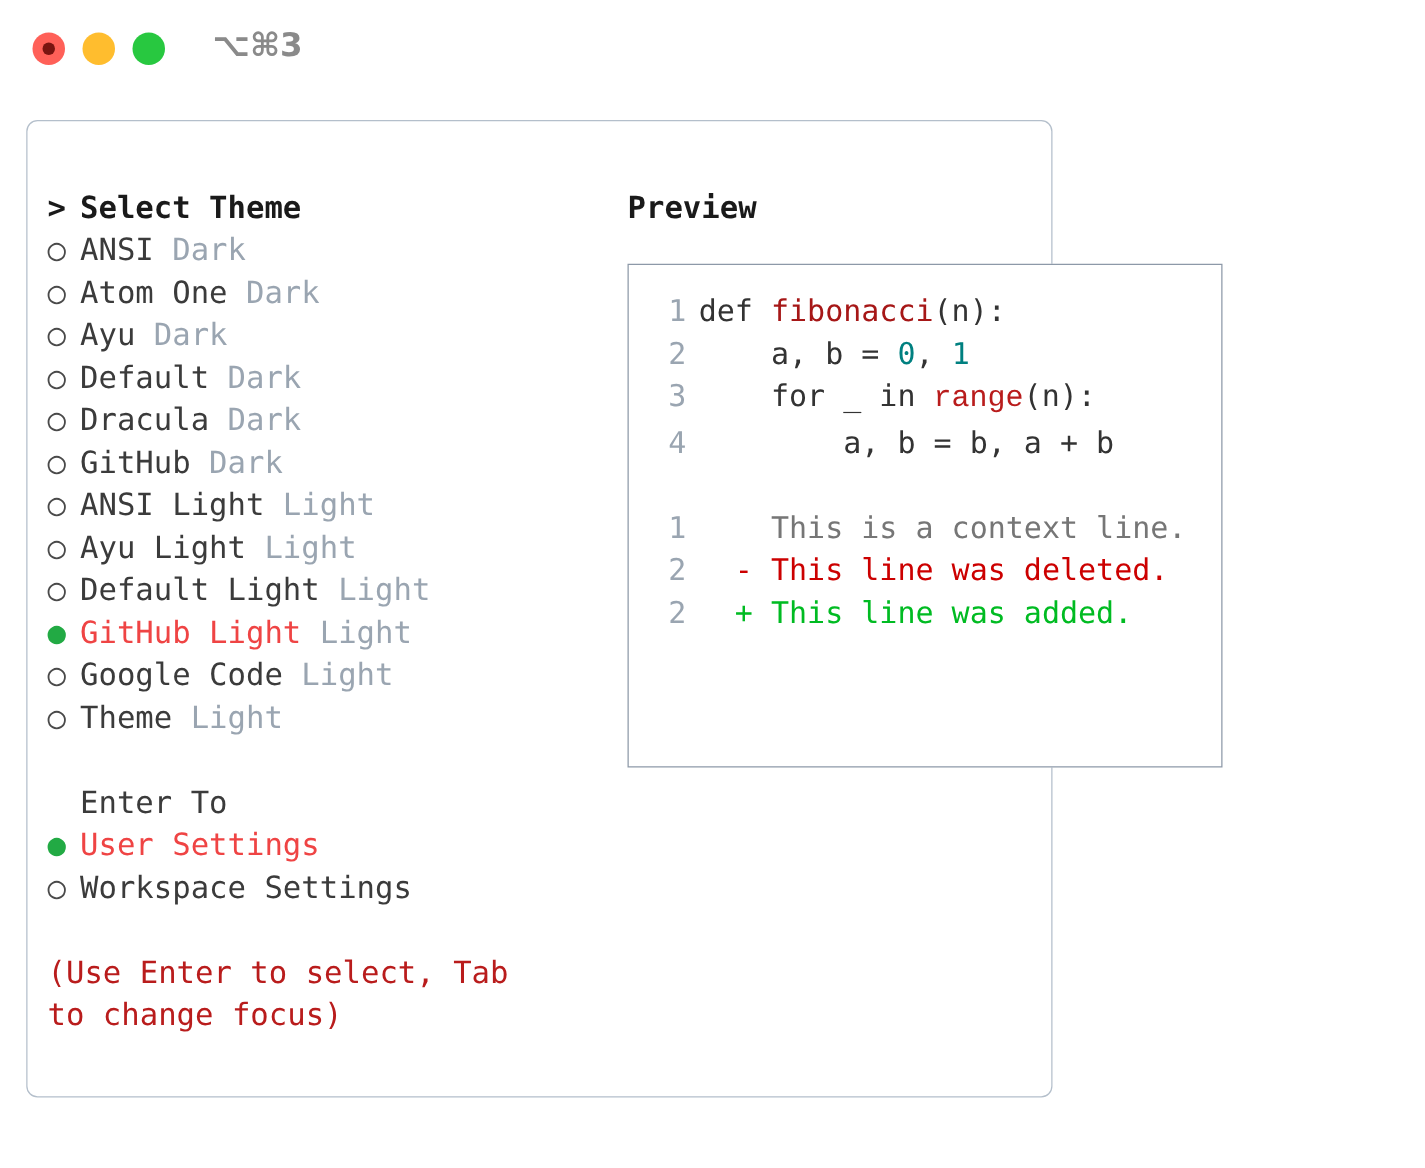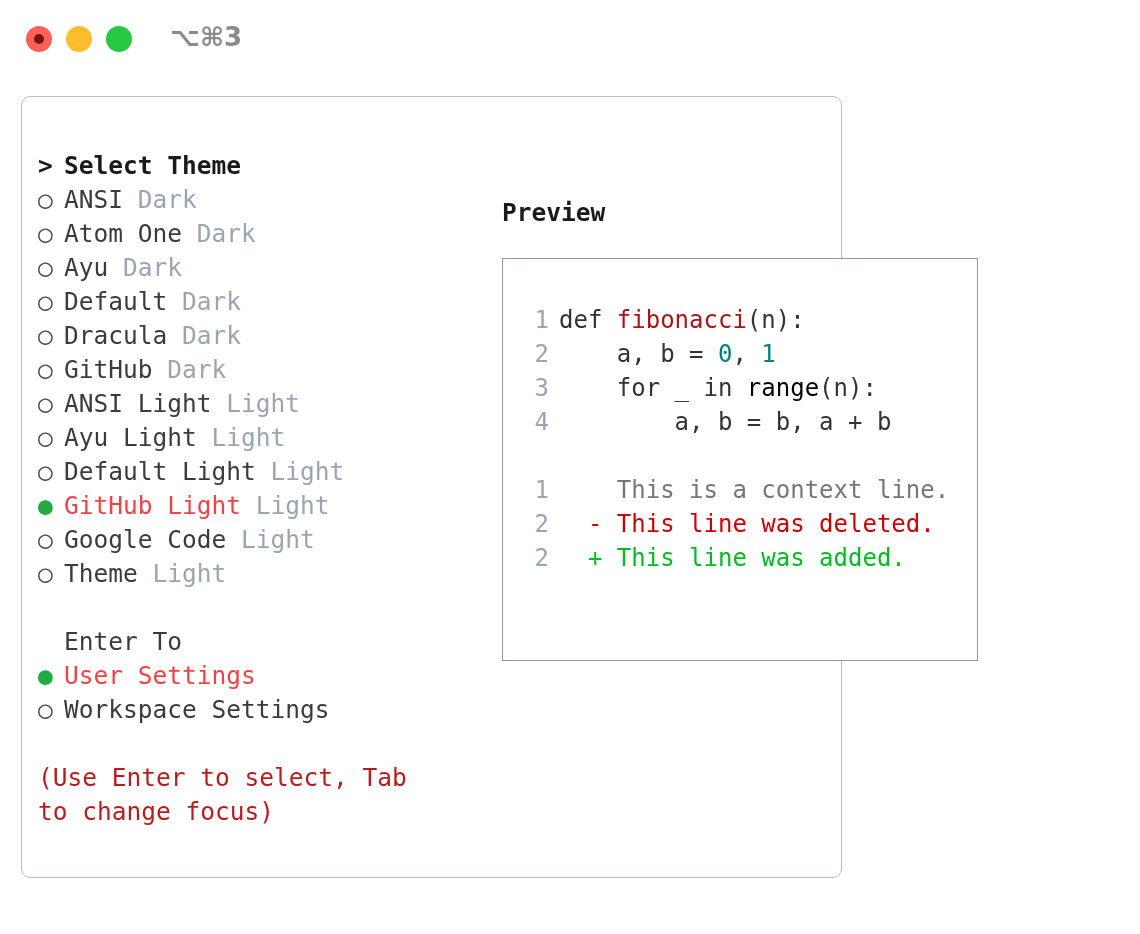--- a/index.html
+++ b/index.html
@@ -120,49 +120,48 @@
     position: absolute;
     left: 480px;
     top: 52px;
     width: 500px;
   }
   #preview-title {
     font-size: 24.5px;
     font-weight: bold;
     color: #1a1a1a;
     line-height: 34px;
-    margin-top: 47px;
   }
   #preview-box {
     margin-top: 28px;
     width: 476px;
     height: 403px;
     border: 1.5px solid #8d99a8;
     box-sizing: border-box;
     background: #ffffff;
-    padding: 44px 0 0 0;
+    padding: 20px 0 0 0;
     overflow: hidden;
   }
   .code-line {
     font-size: 24px;
     line-height: 34px;
     white-space: pre;
     padding-left: 20px;
     color: #333333;
   }
   .lineno {
     display: inline-block;
     width: 26px;
     text-align: right;
     color: #9aa5b1;
     margin-right: 10px;
   }
   .tok-fn    { color: #a61717; }
   .tok-num   { color: #008080; }
-  .tok-builtin { color: #000000; }
+  .tok-builtin { color: #b91c1c; font-family: Liberation Mono, monospace; }
   .tok-plain { color: #333333; }
   .diff-gap  { height: 34px; }
   .diff-ctx  { color: #767676; }
   .diff-del  { color: #cc0000; }
   .diff-add  { color: #00bb22; }
 </style>
 </head>
 <body>
 
 <div id="window">

